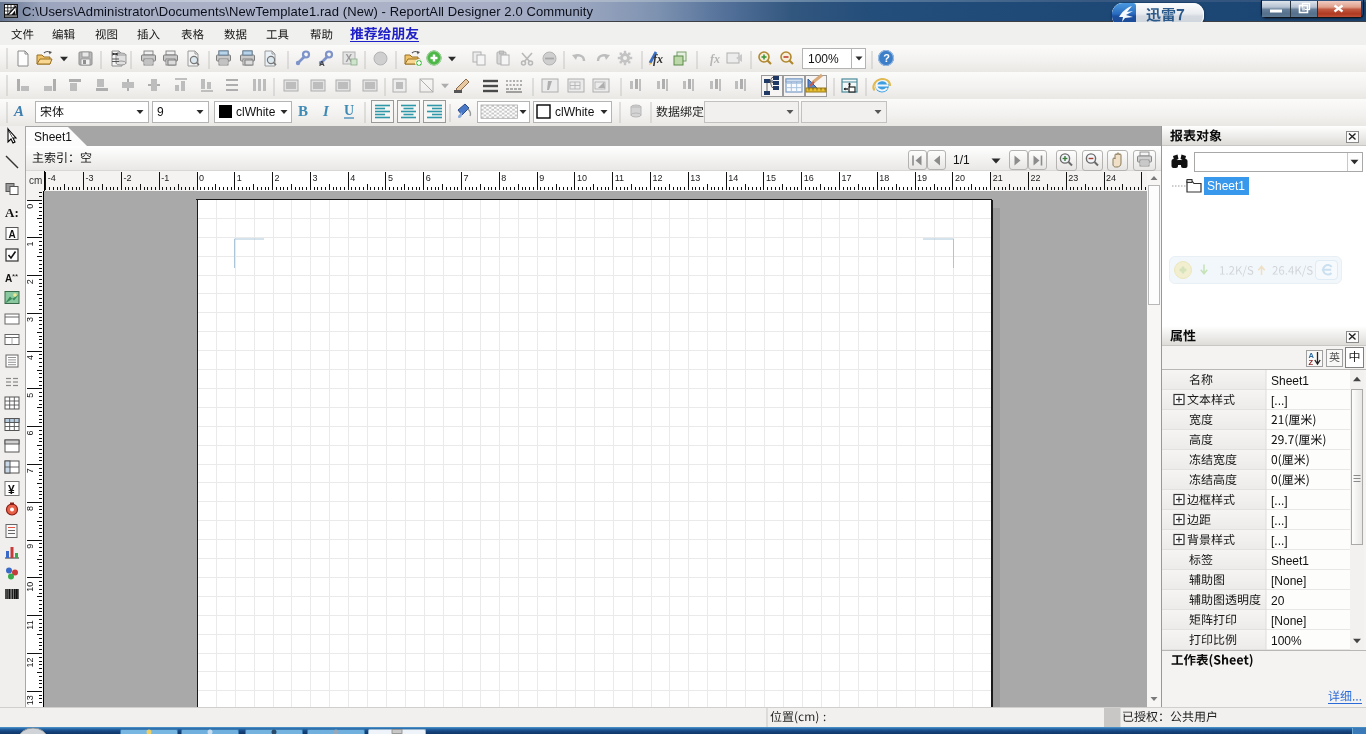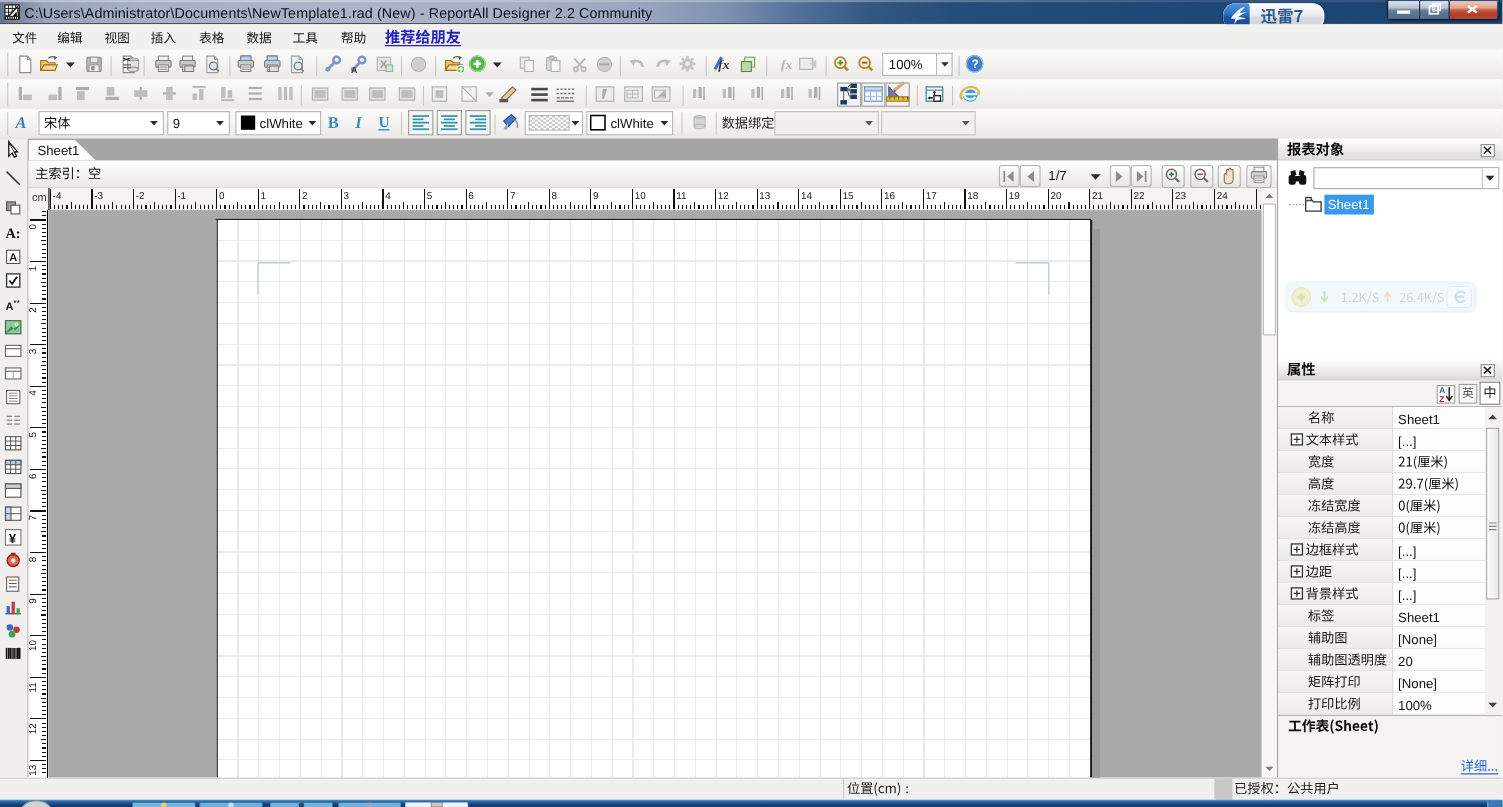--- a/index.html
+++ b/index.html
@@ -1,20 +1,20 @@
 <!DOCTYPE html>
 <html><head><meta charset="utf-8"><style>
 *{margin:0;padding:0}
 body{width:1366px;height:734px;overflow:hidden;position:relative;font-family:"Liberation Sans",sans-serif;background:#f0f0ee}
 #ov{position:absolute;left:0;top:0;z-index:50}
 </style></head><body>
 <div style="position:absolute;left:0;top:0;width:1366px;height:21px;background:linear-gradient(90deg,#66758f 0,#9aa4bc 3%,#a9b0c6 10%,#adb4c9 24%,#a7aec5 36%,#98a4be 43%,#7e93b1 48%,#54719a 53%,#32577f 58%,#234d7a 64%,#1f4a78 75%,#1c4673 90%,#194270 100%);"></div>
 <div style="position:absolute;left:0;top:0;width:1366px;height:2px;background:linear-gradient(90deg,#bcc4d4 0,#ccd2de 20%,#b0bccc 45%,#6888a8 62%,#3c5c84 80%,#345680 100%);opacity:.8;"></div>
 <div style="position:absolute;left:0;top:21px;width:1366px;height:1px;background:#3c3f44;"></div>
-<div style="position:absolute;left:22px;top:3.5px;width:900px;height:16px;font:13px 'Liberation Sans',sans-serif;color:#0b0f1a;letter-spacing:.1px;">C:\Users\Administrator\Documents\NewTemplate1.rad (New) - ReportAll Designer 2.2 Community</div>
+<div style="position:absolute;left:22px;top:3.5px;width:900px;height:16px;font:13px 'Liberation Sans',sans-serif;color:#0b0f1a;letter-spacing:.1px;">C:\Users\Administrator\Documents\NewTemplate1.rad (New) - ReportAll Designer 2.0 Community</div>
 <div style="position:absolute;left:1261px;top:0;width:101px;height:17px;border:1px solid #10151c;border-top:none;border-radius:0 0 5px 5px;overflow:hidden;box-shadow:0 1px 2px rgba(0,0,0,.4);"></div>
 <div style="position:absolute;left:1262px;top:1px;width:28px;height:16px;background:linear-gradient(#dfe5ec 0,#b5c2d2 38%,#68809a 52%,#54708c 80%,#5e7993 100%);"></div>
 <div style="position:absolute;left:1291px;top:1px;width:26px;height:16px;background:linear-gradient(#dfe5ec 0,#b5c2d2 38%,#68809a 52%,#54708c 80%,#5e7993 100%);"></div>
 <div style="position:absolute;left:1318px;top:1px;width:43px;height:16px;background:linear-gradient(#f0ccc2 0,#e0a08c 38%,#c25a42 52%,#b03a22 80%,#bf4f36 100%);"></div>
 <div style="position:absolute;left:1290px;top:1px;width:1px;height:16px;background:#2a3542;"></div>
 <div style="position:absolute;left:1317px;top:1px;width:1px;height:16px;background:#2a3542;"></div>
 <div style="position:absolute;left:1112px;top:3px;width:92px;height:24px;border-radius:11px;background:linear-gradient(#fefefe 0,#e8ebef 45%,#d5dae1 55%,#cdd3db 100%);box-shadow:0 1px 3px rgba(0,0,0,.45), inset 0 0 0 1px #f8fafc;"></div>
 <div style="position:absolute;left:1112px;top:3px;width:24px;height:24px;border-radius:11px 3px 3px 11px;background:linear-gradient(#4a9ae0 0,#2a6cc0 45%,#1c4f9e 55%,#1a4a96 100%);"></div>
 <div style="position:absolute;left:0;top:22px;width:1366px;height:23px;background:#f0f0ee;border-bottom:1px solid #e2e1df;"></div>
 <div style="position:absolute;left:0;top:45px;width:1366px;height:27px;background:linear-gradient(#fbfbfa 0,#f3f2f0 55%,#e9e8e5 100%);border-bottom:1px solid #e0dfdc;"></div>
@@ -38,21 +38,21 @@
 <div style="position:absolute;left:555px;top:104.5px;width:50px;height:15px;font:12px 'Liberation Sans',sans-serif;color:#111;overflow:hidden;">clWhite</div>
 <div style="position:absolute;left:704px;top:101px;width:95px;height:22px;background:#f1f0ee;border:1px solid #c2c1bf;box-sizing:border-box;"></div>
 <div style="position:absolute;left:801px;top:101px;width:86px;height:22px;background:#f1f0ee;border:1px solid #c2c1bf;box-sizing:border-box;"></div>
 <div style="position:absolute;left:0;top:126px;width:25px;height:581px;background:#f0efed;border-right:1px solid #a8a8a8;box-sizing:content-box;"></div>
 <div style="position:absolute;left:26px;top:126px;width:1135px;height:20px;background:#a5a5a5;"></div>
 <div style="position:absolute;left:26px;top:127px;width:61px;height:19px;background:#fcfcfc;clip-path:polygon(0 0,42px 0,100% 100%,0 100%);"></div>
 <div style="position:absolute;left:34px;top:129.5px;width:50px;height:15px;font:12px 'Liberation Sans',sans-serif;color:#111;">Sheet1</div>
 <div style="position:absolute;left:26px;top:146px;width:1135px;height:25px;background:linear-gradient(#ffffff,#e9e8e6);border-bottom:1px solid #d8d7d5;box-sizing:border-box;"></div>
 <div style="position:absolute;left:907.5px;top:150px;width:19px;height:20px;background:linear-gradient(#fefefe,#e6e5e3);border:1px solid #b4b3b1;border-radius:3px;box-sizing:border-box;"></div>
 <div style="position:absolute;left:926.5px;top:150px;width:19px;height:20px;background:linear-gradient(#fefefe,#e6e5e3);border:1px solid #b4b3b1;border-radius:3px;box-sizing:border-box;"></div>
-<div style="position:absolute;left:953px;top:153px;width:30px;height:15px;font:12px 'Liberation Sans',sans-serif;color:#111;">1/7</div>
+<div style="position:absolute;left:953px;top:153px;width:30px;height:15px;font:12px 'Liberation Sans',sans-serif;color:#111;">1/1</div>
 <div style="position:absolute;left:1009px;top:150px;width:19px;height:20px;background:linear-gradient(#fefefe,#e6e5e3);border:1px solid #b4b3b1;border-radius:3px;box-sizing:border-box;"></div>
 <div style="position:absolute;left:1028px;top:150px;width:19px;height:20px;background:linear-gradient(#fefefe,#e6e5e3);border:1px solid #b4b3b1;border-radius:3px;box-sizing:border-box;"></div>
 <div style="position:absolute;left:1056px;top:149.5px;width:21px;height:21px;background:linear-gradient(#fefefe,#e6e5e3);border:1px solid #b4b3b1;border-radius:3px;box-sizing:border-box;"></div>
 <div style="position:absolute;left:1082px;top:149.5px;width:21px;height:21px;background:linear-gradient(#fefefe,#e6e5e3);border:1px solid #b4b3b1;border-radius:3px;box-sizing:border-box;"></div>
 <div style="position:absolute;left:1107px;top:149.5px;width:21px;height:21px;background:linear-gradient(#fefefe,#e6e5e3);border:1px solid #b4b3b1;border-radius:3px;box-sizing:border-box;"></div>
 <div style="position:absolute;left:1133px;top:149.5px;width:23px;height:21px;background:linear-gradient(#fefefe,#e6e5e3);border:1px solid #b4b3b1;border-radius:3px;box-sizing:border-box;"></div>
 <div style="position:absolute;left:993px;top:208px;width:7px;height:499px;background:#9b9b9b;z-index:2;"></div>
 <div style="position:absolute;left:26px;top:171px;width:18px;height:20px;background:#f4f3f1;"></div>
 <div style="position:absolute;left:29px;top:175px;width:16px;height:12px;font:10px 'Liberation Sans',sans-serif;color:#333;">cm</div>
 <div style="position:absolute;left:45px;top:171px;width:1102px;height:20px;background:#f4f3f1;"></div>

